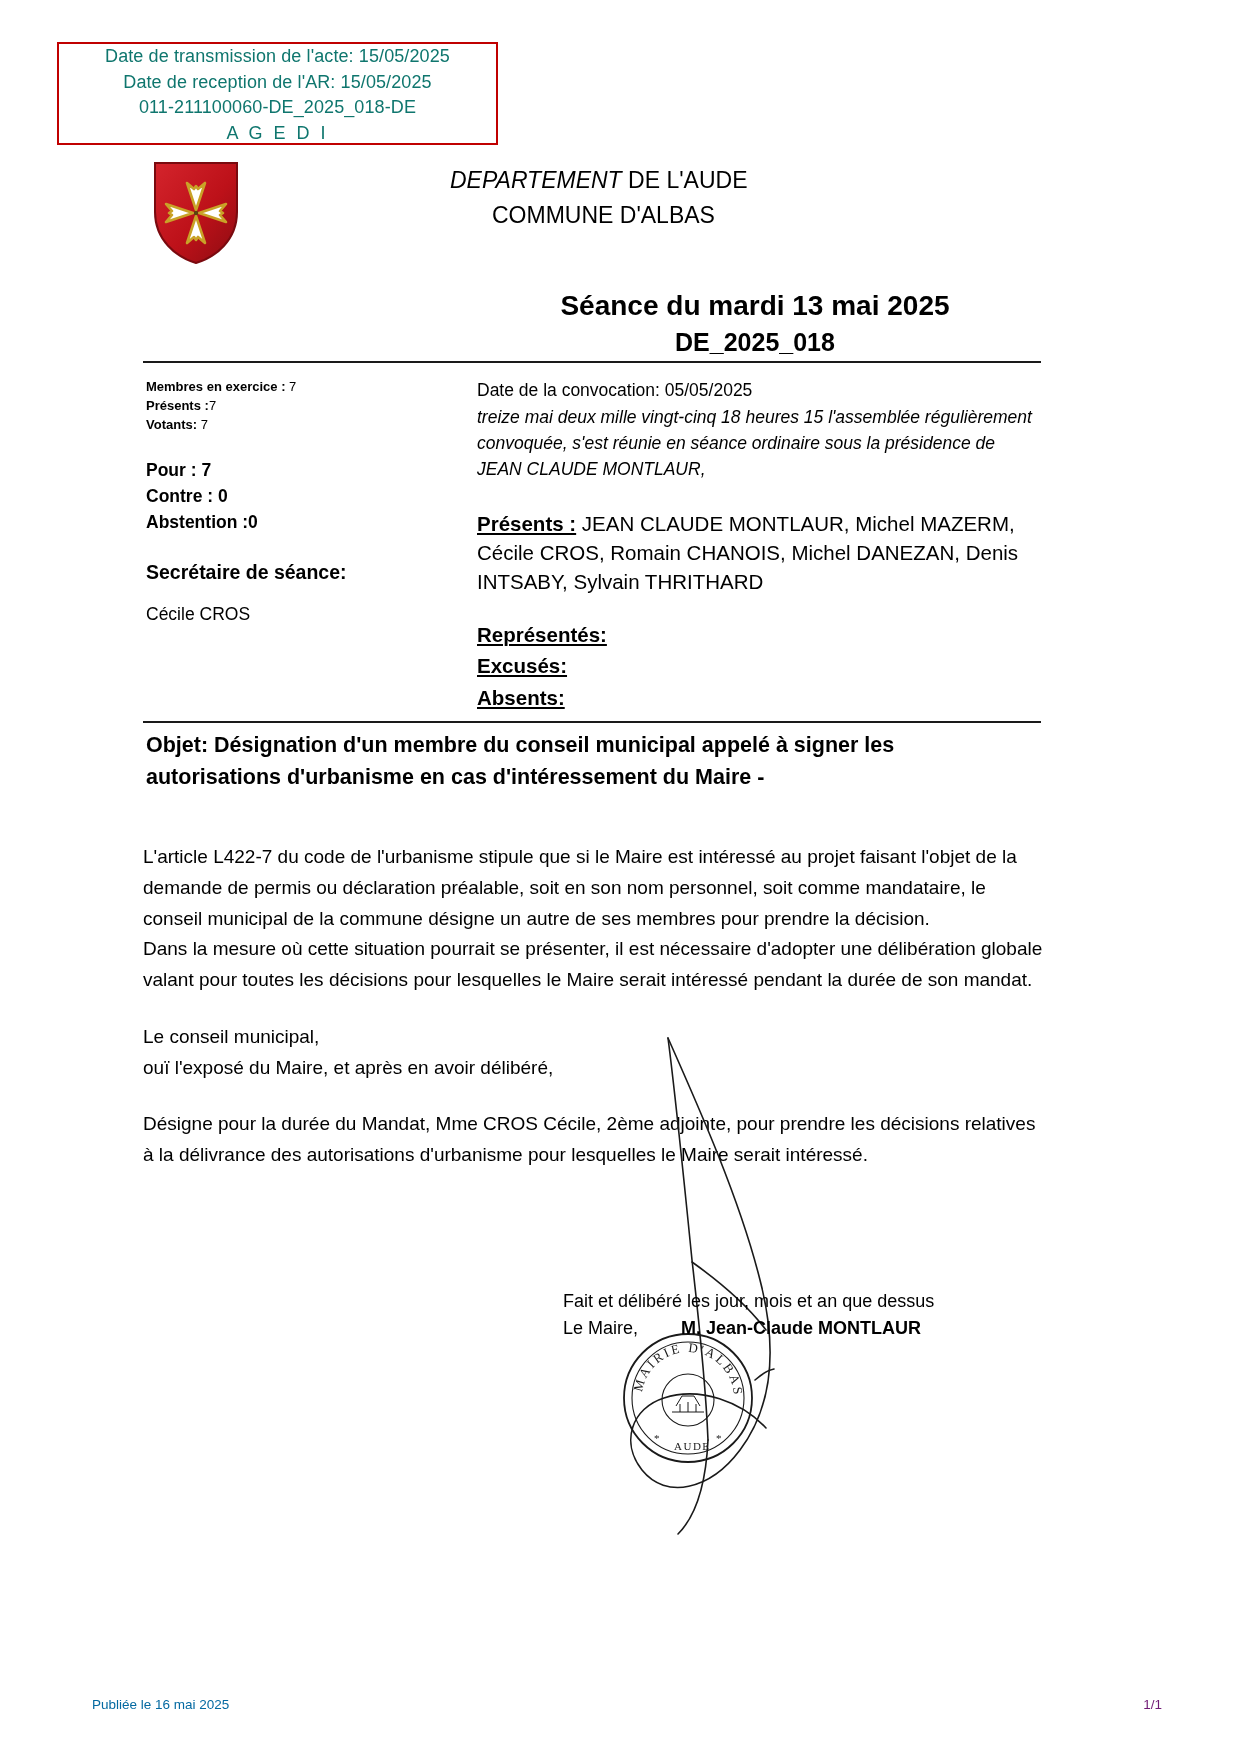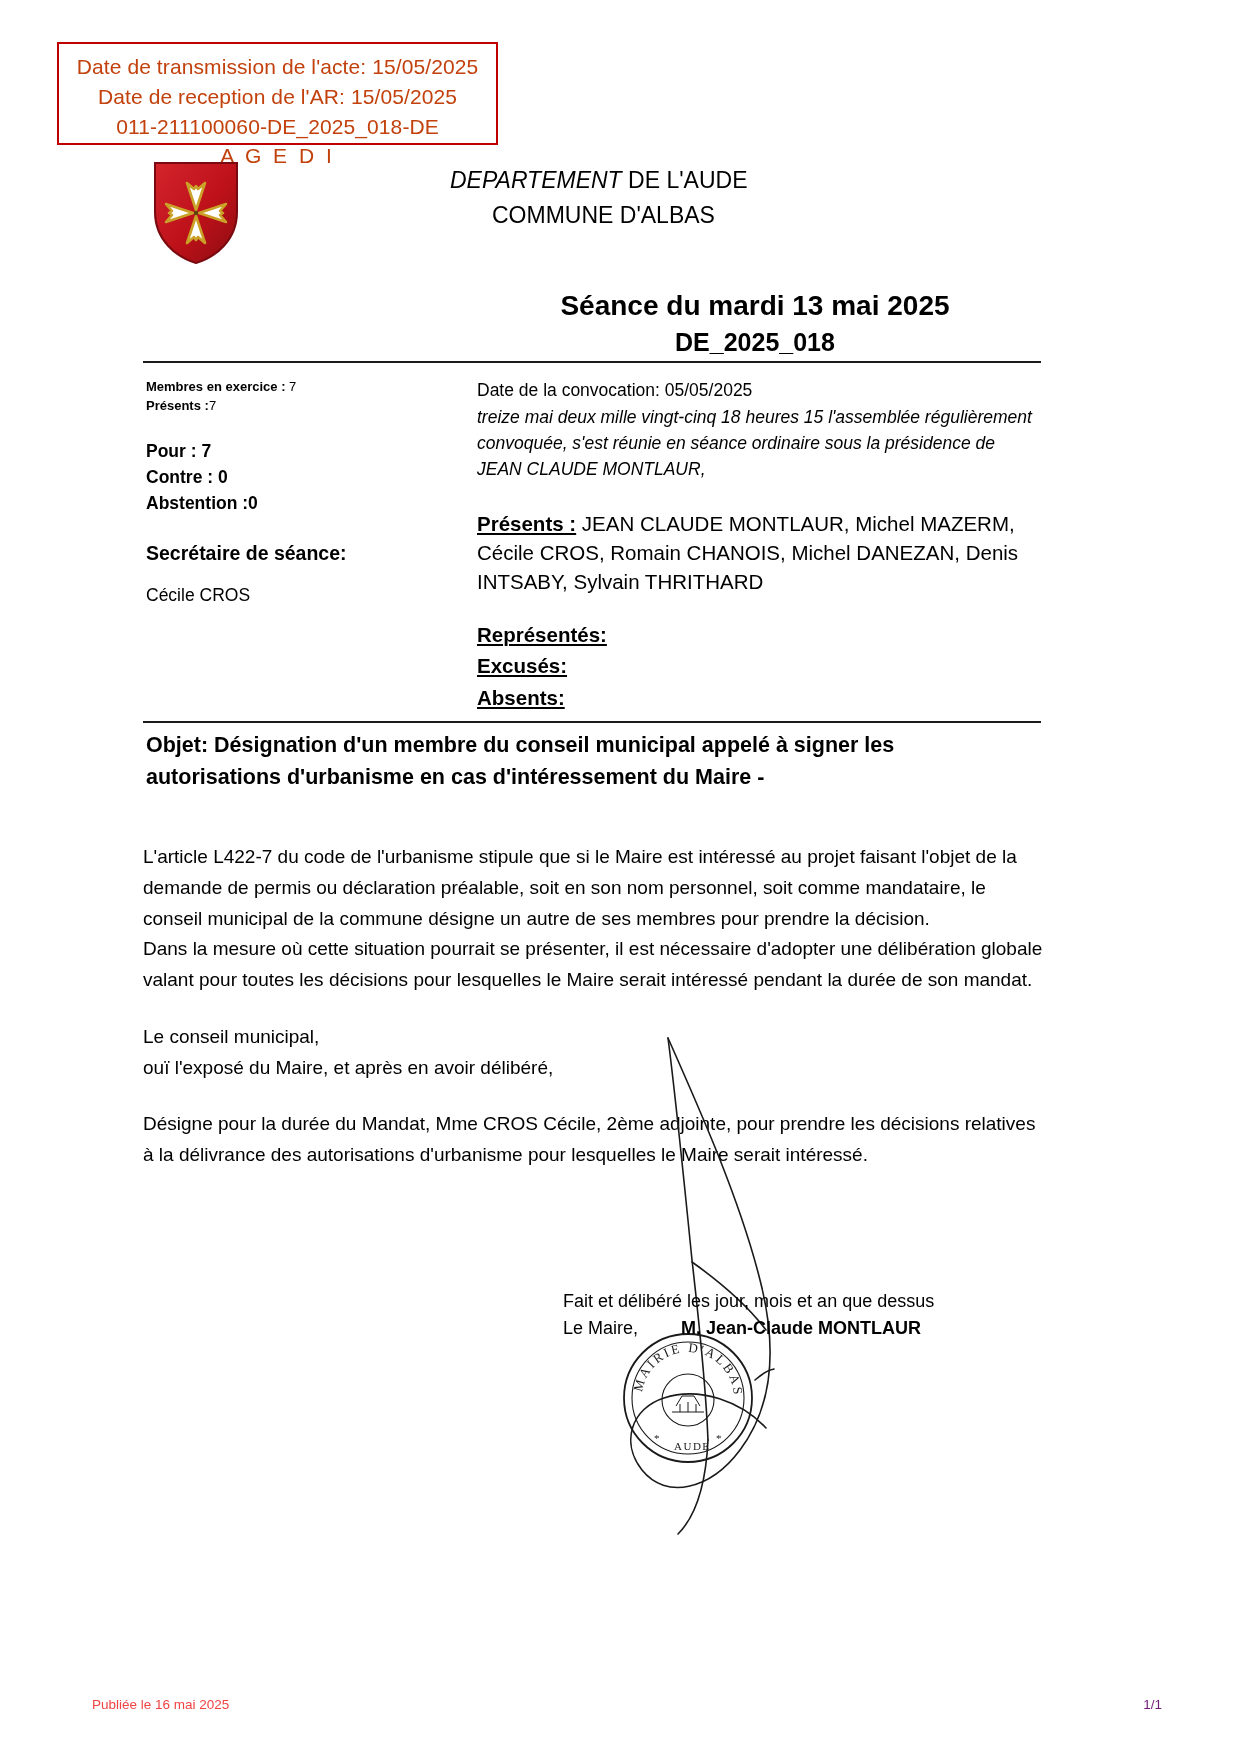--- a/index.html
+++ b/index.html
@@ -20,25 +20,24 @@
   }
 
   
   .stamp {
     position: absolute;
     left: 57px;
     top: 42px;
     width: 441px;
     height: 103px;
     border: 2px solid #c00000;
-    color: #c2410c;
-    font-size: 21px;
+    color: #0f766e;
+    font-size: 18px;
     line-height: 1.42;
     text-align: center;
-    padding-top: 8px;
     box-sizing: border-box;
     letter-spacing: 0.1px;
   }
   .stamp div { white-space: nowrap; }
   .stamp .agedi { letter-spacing: 3px; }
 
   
   .crest {
     position: absolute;
     left: 152px;
@@ -189,21 +188,21 @@
     height: 520px;
     pointer-events: none;
   }
 
   
   .footer-left {
     position: absolute;
     left: 92px;
     top: 1697px;
     font-size: 13.5px;
-    color: #ef4444;
+    color: #0369a1;
   }
   .footer-right {
     position: absolute;
     right: 78px;
     top: 1697px;
     font-size: 13.5px;
     color: #701a75;
   }
 </style>
 </head>
@@ -247,20 +246,21 @@
     <div class="seance-date">Séance du mardi 13 mai 2025</div>
     <div class="seance-ref">DE_2025_018</div>
   </div>
 
   <div class="hr hr-top"></div>
 
   <div class="meta-left">
     <div class="meta-group">
       <div class="big"><b>Membres en exercice : </b><span>7</span></div>
       <div class="big"><b>Présents :</b><span>7</span></div>
+      <div class="big"><b>Votants: </b><span>7</span></div>
     </div>
 
     <div class="meta-group meta-small">
       <div style="font-weight:bold;">Pour : 7</div>
       <div style="font-weight:bold;">Contre : 0</div>
       <div style="font-weight:bold;">Abstention :0</div>
     </div>
 
     <div>
       <div class="secretaire-label">Secrétaire de séance:</div>

